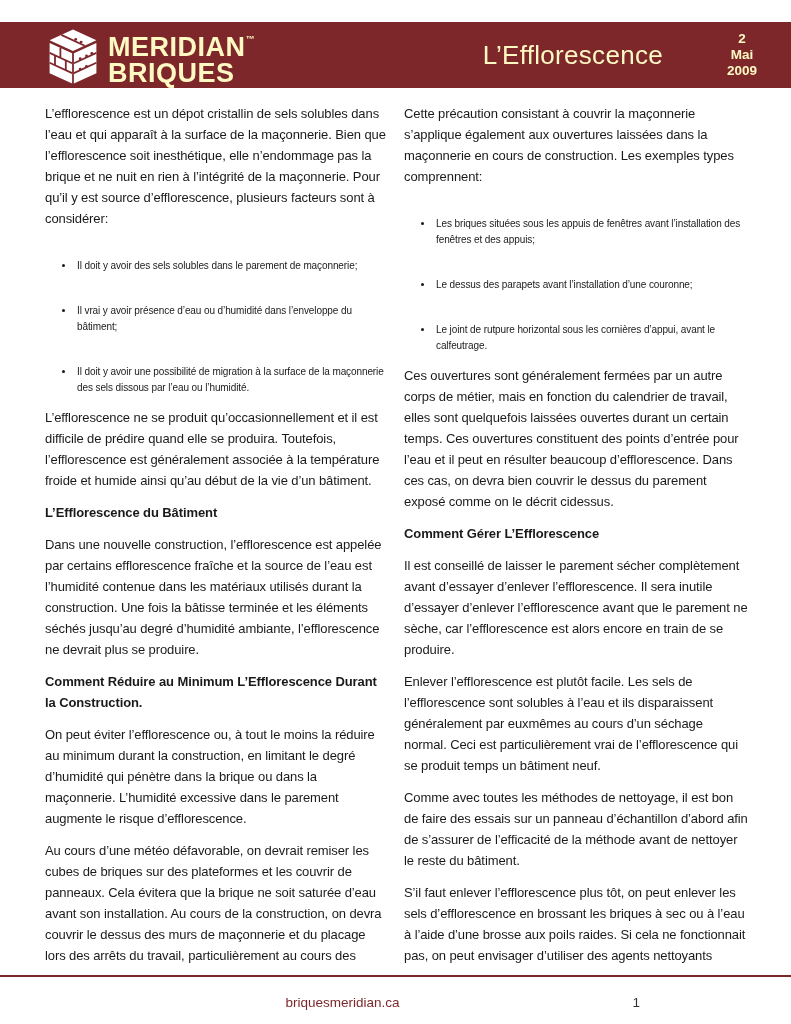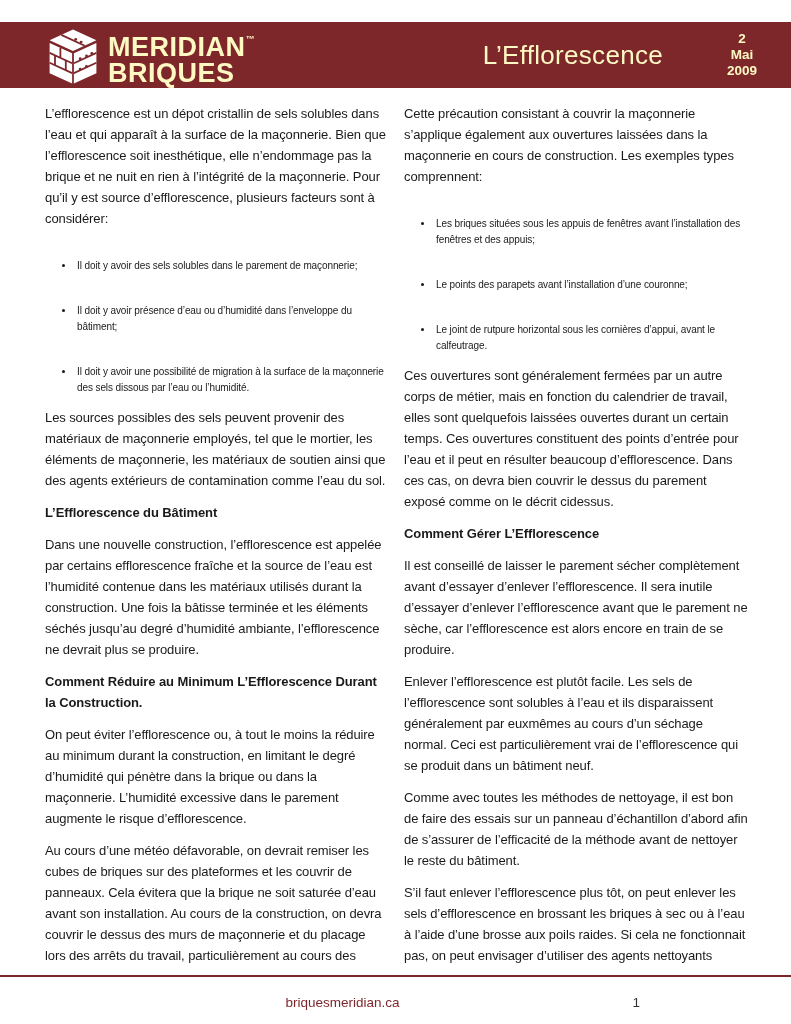--- a/index.html
+++ b/index.html
@@ -114,41 +114,41 @@
     <div>Mai</div>
     <div>2009</div>
   </div>
 </header>
 
 <main class="content">
   <div class="col" id="col-left">
       <p>L’efflorescence est un dépot cristallin de sels solubles dans l’eau et qui apparaît à la surface de la maçonnerie. Bien que l’efflorescence soit inesthétique, elle n’endommage pas la brique et ne nuit en rien à l’intégrité de la maçonnerie. Pour qu’il y est source d’efflorescence, plusieurs facteurs sont à considérer:</p>
       <ul>
         <li>Il doit y avoir des sels solubles dans le parement de maçonnerie;</li>
-        <li>Il doit y avoir présence d’eau ou d’humidité dans l’enveloppe du bâtiment;</li>
+        <li>Il vrai y avoir présence d’eau ou d’humidité dans l’enveloppe du bâtiment;</li>
         <li>Il doit y avoir une possibilité de migration à la surface de la maçonnerie des sels dissous par l’eau ou l’humidité.</li>
       </ul>
-      <p>Les sources possibles des sels peuvent provenir des matériaux de maçonnerie employés, tel que le mortier, les éléments de maçonnerie, les matériaux de soutien ainsi que des agents extérieurs de contamination comme l’eau du sol.</p>
+      <p>L’efflorescence ne se produit qu’occasionnellement et il est difficile de prédire quand elle se produira. Toutefois, l’efflorescence est généralement associée à la température froide et humide ainsi qu’au début de la vie d’un bâtiment.</p>
       <h3>L’Efflorescence du Bâtiment</h3>
       <p>Dans une nouvelle construction, l’efflorescence est appelée par certains efflorescence fraîche et la source de l’eau est l’humidité contenue dans les matériaux utilisés durant la construction. Une fois la bâtisse terminée et les éléments séchés jusqu’au degré d’humidité ambiante, l’efflorescence ne devrait plus se produire.</p>
       <h3>Comment Réduire au Minimum L’Efflorescence Durant la Construction.</h3>
       <p>On peut éviter l’efflorescence ou, à tout le moins la réduire au minimum durant la construction, en limitant le degré d’humidité qui pénètre dans la brique ou dans la maçonnerie. L’humidité excessive dans le parement augmente le risque d’efflorescence.</p>
       <p>Au cours d’une météo défavorable, on devrait remiser les cubes de briques sur des plateformes et les couvrir de panneaux. Cela évitera que la brique ne soit saturée d’eau avant son installation. Au cours de la construction, on devra couvrir le dessus des murs de maçonnerie et du placage lors des arrêts du travail, particulièrement au cours des météos défavorables. La couverture devrait dépasser d’au</p>
     </div>
   <div class="col" id="col-right">
       <p>Cette précaution consistant à couvrir la maçonnerie s’applique également aux ouvertures laissées dans la maçonnerie en cours de construction. Les exemples types comprennent:</p>
       <ul>
         <li>Les briques situées sous les appuis de fenêtres avant l’installation des fenêtres et des appuis;</li>
-        <li>Le points des parapets avant l’installation d’une couronne;</li>
+        <li>Le dessus des parapets avant l’installation d’une couronne;</li>
         <li>Le joint de rutpure horizontal sous les cornières d’appui, avant le calfeutrage.</li>
       </ul>
       <p>Ces ouvertures sont généralement fermées par un autre corps de métier, mais en fonction du calendrier de travail, elles sont quelquefois laissées ouvertes durant un certain temps. Ces ouvertures constituent des points d’entrée pour l’eau et il peut en résulter beaucoup d’efflorescence. Dans ces cas, on devra bien couvrir le dessus du parement exposé comme on le décrit cidessus.</p>
       <h3>Comment Gérer L’Efflorescence</h3>
       <p>Il est conseillé de laisser le parement sécher complètement avant d’essayer d’enlever l’efflorescence. Il sera inutile d’essayer d’enlever l’efflorescence avant que le parement ne sèche, car l’efflorescence est alors encore en train de se produire.</p>
-      <p>Enlever l’efflorescence est plutôt facile. Les sels de l’efflorescence sont solubles à l’eau et ils disparaissent généralement par euxmêmes au cours d’un séchage normal. Ceci est particulièrement vrai de l’efflorescence qui se produit dans un bâtiment neuf.</p>
+      <p>Enlever l’efflorescence est plutôt facile. Les sels de l’efflorescence sont solubles à l’eau et ils disparaissent généralement par euxmêmes au cours d’un séchage normal. Ceci est particulièrement vrai de l’efflorescence qui se produit temps un bâtiment neuf.</p>
       <p>Comme avec toutes les méthodes de nettoyage, il est bon de faire des essais sur un panneau d’échantillon d’abord afin de s’assurer de l’efficacité de la méthode avant de nettoyer le reste du bâtiment.</p>
       <p>S’il faut enlever l’efflorescence plus tôt, on peut enlever les sels d’efflorescence en brossant les briques à sec ou à l’eau à l’aide d’une brosse aux poils raides. Si cela ne fonctionnait pas, on peut envisager d’utiliser des agents nettoyants brevetés. Se reporter à la notice « Méthodes de nettoyage de la maçonnerie neuve » pour obtenir de plus amples renseignements.</p>
     </div>
 </main>
 
 <div class="footer-rule"></div>
 <footer class="footer-row">
   <span class="site">briquesmeridian.ca</span>
   <span class="pagenum">1</span>
 </footer>

